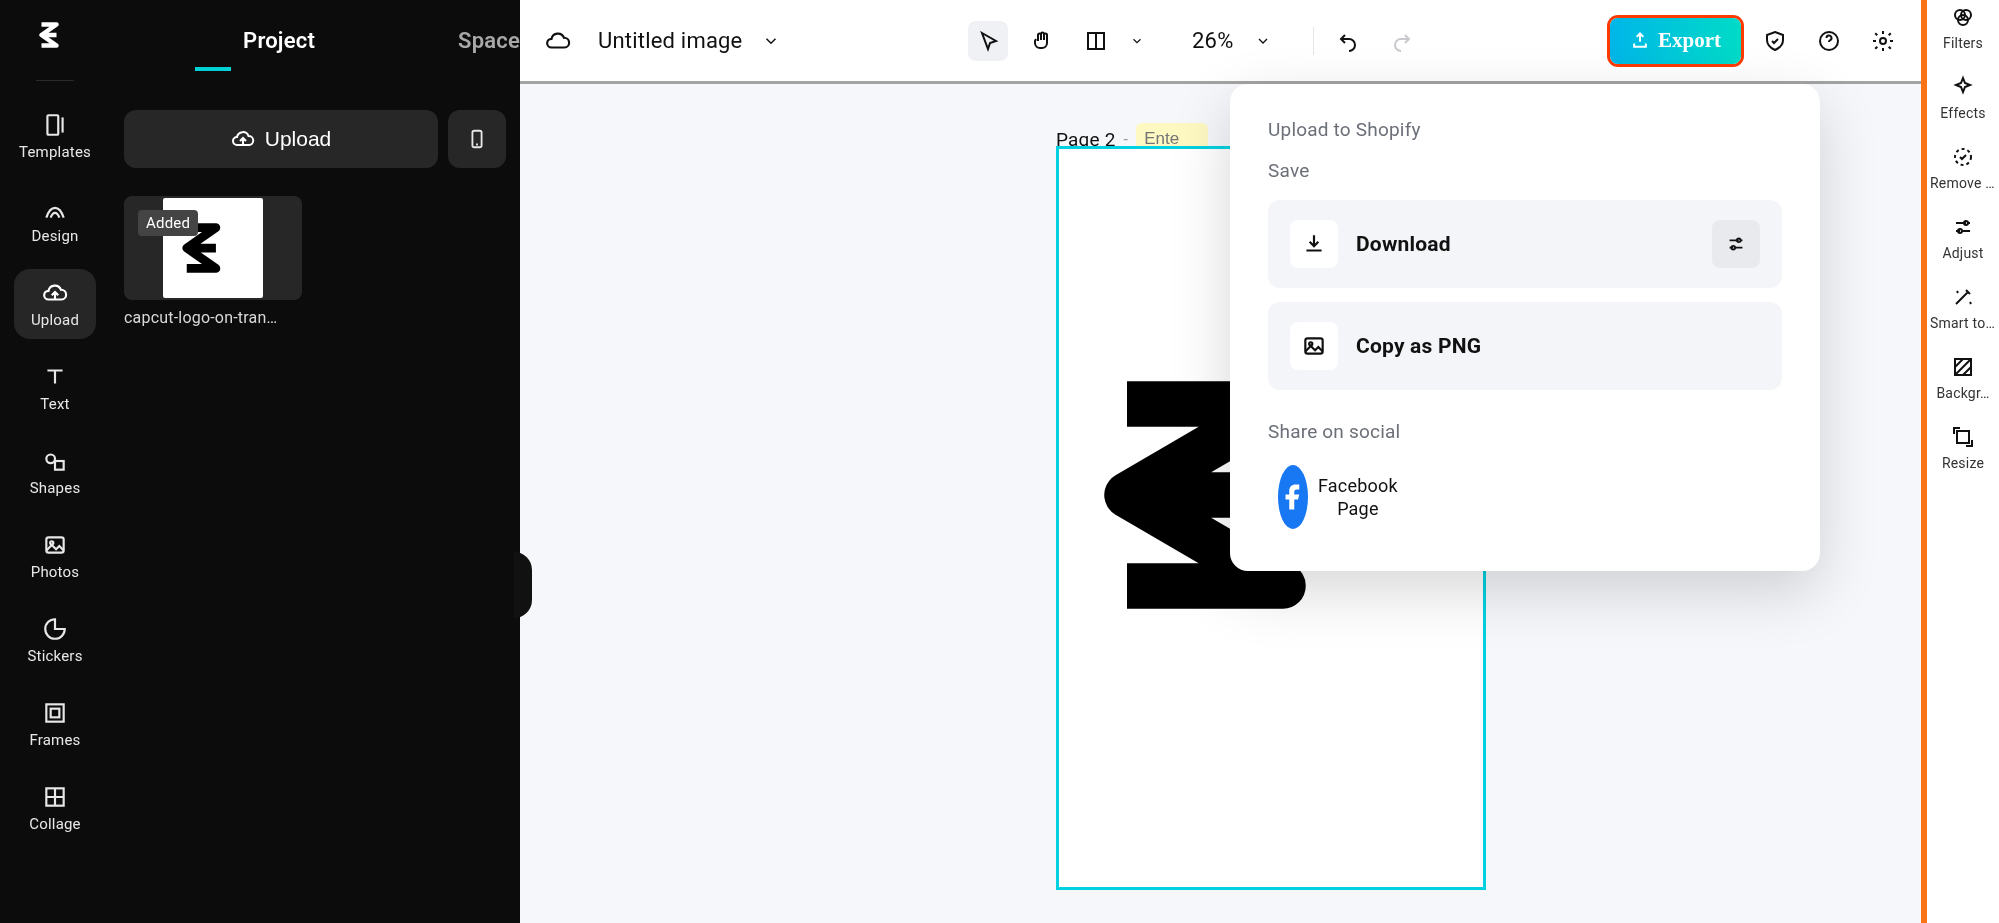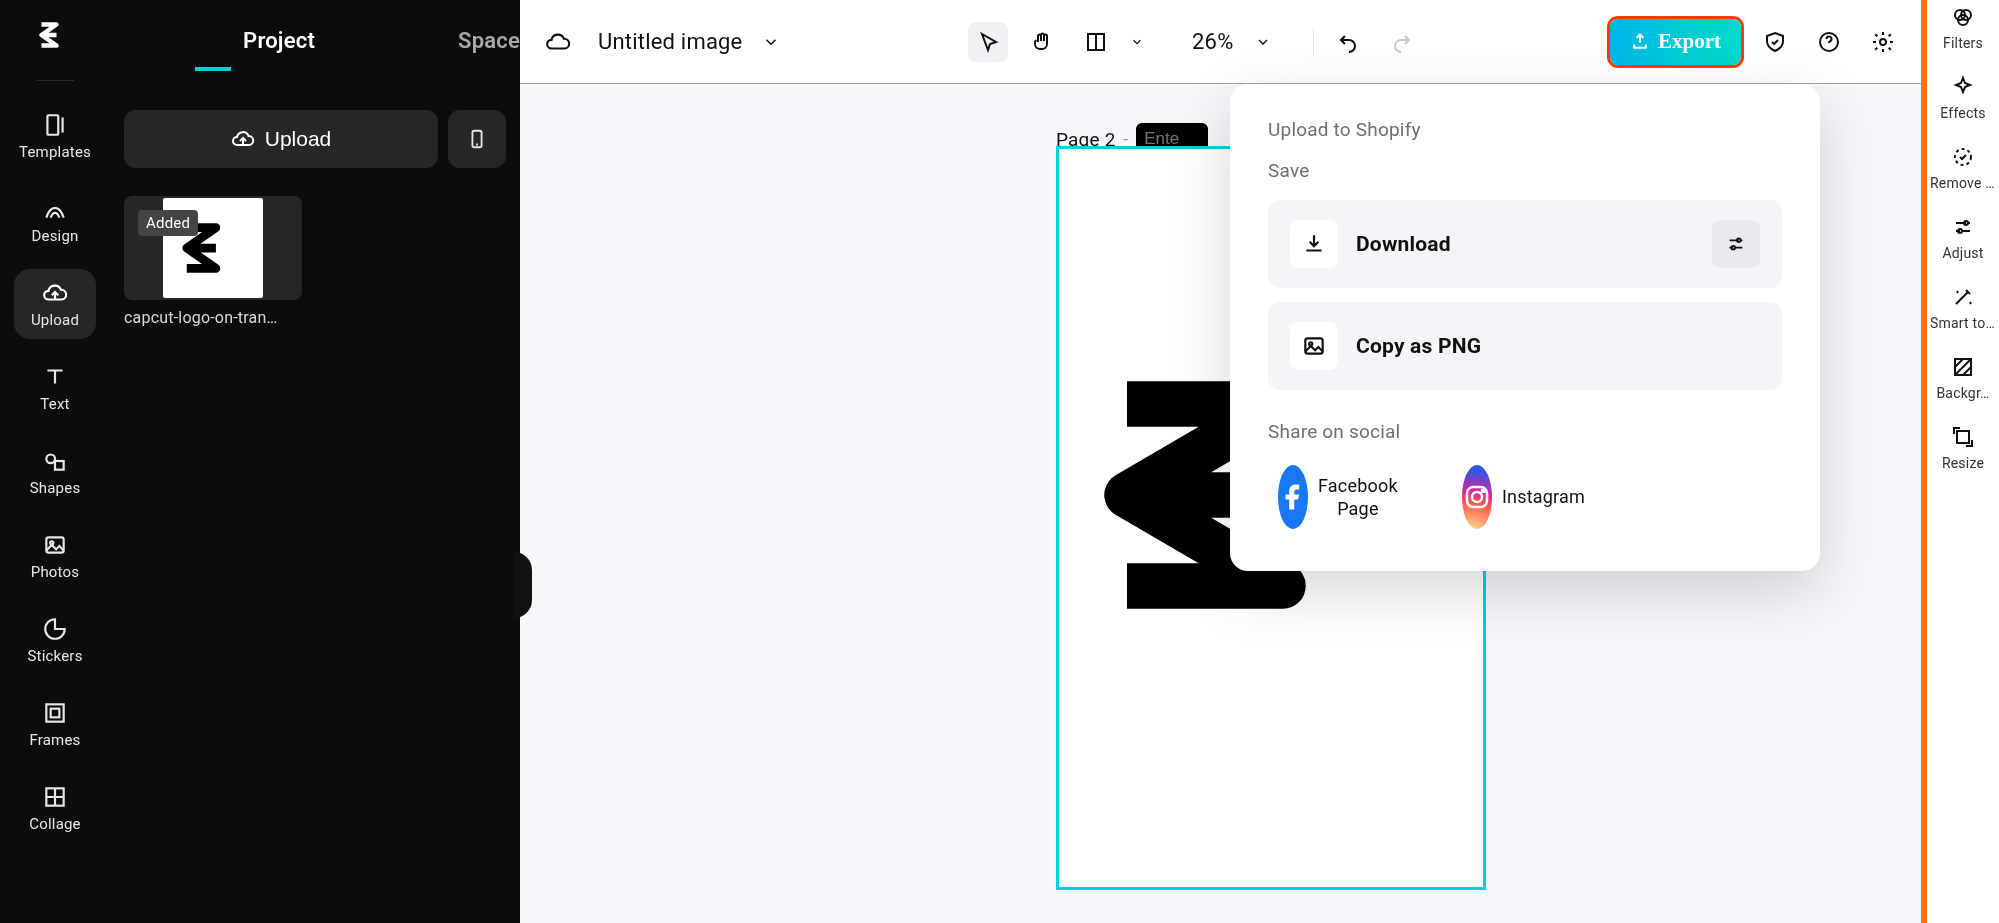--- a/index.html
+++ b/index.html
@@ -21,36 +21,36 @@
 .upload-row { display: flex; gap: 10px; padding: 30px 14px 10px 14px; }
 .upload-btn { flex: 1; background: #272727; color: #fff; border: none; border-radius: 12px; height: 58px; display: flex; align-items: center; justify-content: center; gap: 10px; font-size: 21px; cursor: pointer; }
 .phone-btn { width: 58px; height: 58px; background: #272727; border: none; border-radius: 12px; display: flex; align-items: center; justify-content: center; cursor: pointer; }
 .asset-card { width: 178px; margin: 18px 0 0 14px; }
 .thumb { width: 178px; height: 104px; background: #272727; border-radius: 8px; position: relative; display: flex; align-items: center; justify-content: center; }
 .thumb-inner { width: 100px; height: 100px; background: #fff; border-radius: 2px; display: flex; align-items: center; justify-content: center; }
 .badge { position: absolute; top: 14px; left: 14px; background: #444; color: #fff; font-size: 15px; padding: 4px 8px; border-radius: 4px; }
 .asset-name { color: #d8d8d8; font-size: 16px; margin-top: 8px; white-space: nowrap; overflow: hidden; text-overflow: ellipsis; }
 
 .workspace { flex: 1; display: flex; flex-direction: column; background: #f5f7fa; position: relative; }
-.toolbar { height: 84px; background: #fff; display: flex; align-items: center; padding: 8px 18px; gap: 14px; border-bottom: 1px solid #a3a3a3; }
+.toolbar { height: 84px; background: #fff; display: flex; align-items: center; padding: 8px 18px; gap: 14px; border-bottom: 3px solid #a3a3a3; }
 .tb-icbtn { width: 40px; height: 40px; border: none; background: transparent; border-radius: 8px; display: flex; align-items: center; justify-content: center; cursor: pointer; }
 .tb-icbtn.act { background: #eff1f4; }
 .doc-title { font-size: 22px; color: #111; margin-left: 6px; }
 .chev { margin-left: 6px; }
 .tb-spacer { flex: 1; }
 .tb-sep { width: 1px; height: 28px; background: #e4e6ea; }
 .zoom { font-size: 22px; color: #111; margin: 0 8px; }
 .export-btn { background: #00c6dc; background: linear-gradient(90deg,#00b6e8,#00dbc7); color: #fff; border: none; border-radius: 8px; height: 46px; padding: 0 20px; font-size: 21px; font-weight: 600; display: flex; align-items: center; justify-content: flex-start; gap: 8px; cursor: pointer; box-shadow: 0 0 0 3px #ff3a00; font-family: Liberation Serif, serif; }
 
 .canvas-area { position: relative; flex: 1; }
 .collapse-handle { position: absolute; left: -6px; top: 468px; width: 18px; height: 66px; background: #111; border-top-right-radius: 18px; border-bottom-right-radius: 18px; }
 .page-label { position: absolute; left: 536px; top: 30px; display: flex; align-items: center; gap: 8px; }
 .page-text { font-size: 19px; color: #111; }
 .page-dash { color: #999; }
-.page-input { width: 72px; height: 32px; border: none; background: #000000; border-radius: 6px; padding: 0 8px; font-size: 17px; color: #888; }
+.page-input { width: 72px; height: 32px; border: none; background: #fef9c3; border-radius: 6px; padding: 0 8px; font-size: 17px; color: #888; }
 .page-tool { margin-left: 26px; width: 50px; height: 50px; background: #fff; border: 1px solid #e6e8ec; border-radius: 10px 0 0 10px; display: flex; align-items: center; justify-content: center; box-shadow: 0 2px 6px rgba(0,0,0,0.05); }
 .canvas-frame { position: absolute; left: 536px; top: 62px; width: 430px; height: 744px; border: 3px solid #00d1e0; background: #fff; overflow: hidden; }
 .canvas-art { position: absolute; left: 8px; top: 190px; width: 380px; height: 312px; }
 
 .export-pop { position: absolute; left: 710px; top: 0px; width: 590px; background: #fff; border-radius: 18px; box-shadow: 0 20px 60px rgba(0,0,0,0.16); padding: 34px 38px 42px 38px; z-index: 5; }
 .pop-section-title { font-size: 19px; color: #6b6f78; margin-bottom: 18px; }
 .pop-row { background: #f4f5f8; border-radius: 12px; height: 88px; display: flex; align-items: center; padding: 0 22px; gap: 18px; cursor: pointer; margin-bottom: 30px; }
 .pop-row .r-label { font-size: 21px; font-weight: 700; color: #111; }
 .pop-row .icon-box { width: 48px; height: 48px; background: #fff; border-radius: 8px; display: flex; align-items: center; justify-content: center; }
 .pop-row .right-action { margin-left: auto; width: 48px; height: 48px; display: flex; align-items: center; justify-content: center; }
@@ -328,30 +328,20 @@
       <div class="pop-section-title" style="margin-top:8px;">Share on social</div>
       <div class="social-row">
         <div class="social">
           <div class="circle" style="background:#1877f2;">
             <svg width="30" height="30" viewBox="0 0 24 24" fill="#fff">
                 <path d="M13 22v-8h3l1-4h-4V8c0-1 .5-2 2-2h2V2h-3c-3 0-5 2-5 5v3H6v4h3v8h4z"></path>
               </svg>
           </div>
           <span class="lbl">Facebook Page</span>
         </div>
-        <div class="social">
-          <div class="circle" style="background:radial-gradient(circle at 30% 110%,#fdf497 0%,#fd5949 45%,#d6249f 60%,#285AEB 90%);">
-            <svg width="30" height="30" viewBox="0 0 24 24" fill="none" stroke="#fff" stroke-width="2">
-                <rect x="4" y="4" width="16" height="16" rx="5"></rect>
-                <circle cx="12" cy="12" r="4"></circle>
-                <circle cx="17" cy="7" r="1" fill="#fff"></circle>
-              </svg>
-          </div>
-          <span class="lbl">Instagram</span>
-        </div>
       </div>
     </div>
   </div>
 </div>
 
 <div class="right-rail">
   <div class="rr-item">
     <span class="ic">
         <svg width="24" height="24" viewBox="0 0 24 24" fill="none" stroke="#111" stroke-width="2">
           <circle cx="9" cy="10" r="5"></circle>

